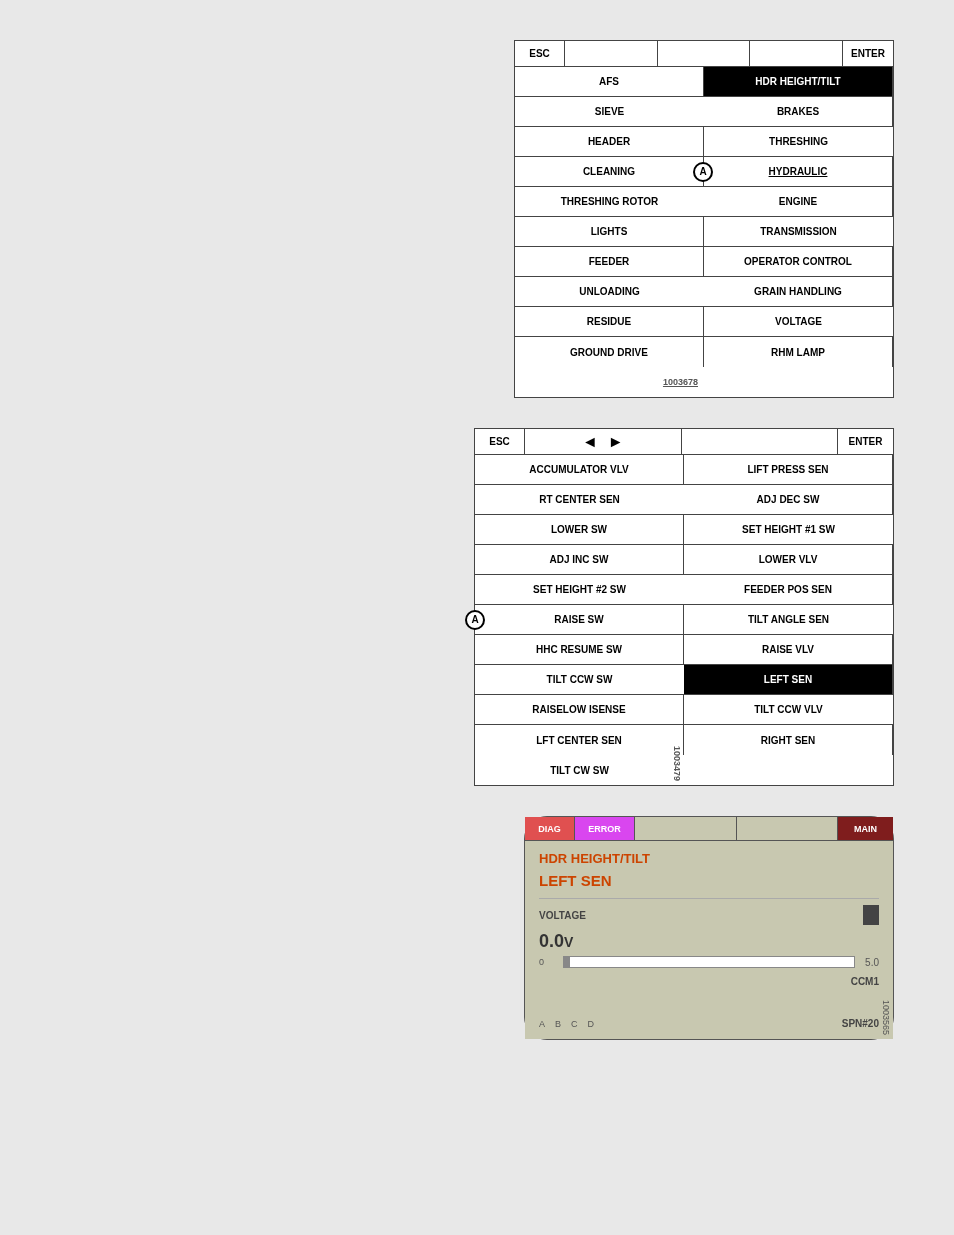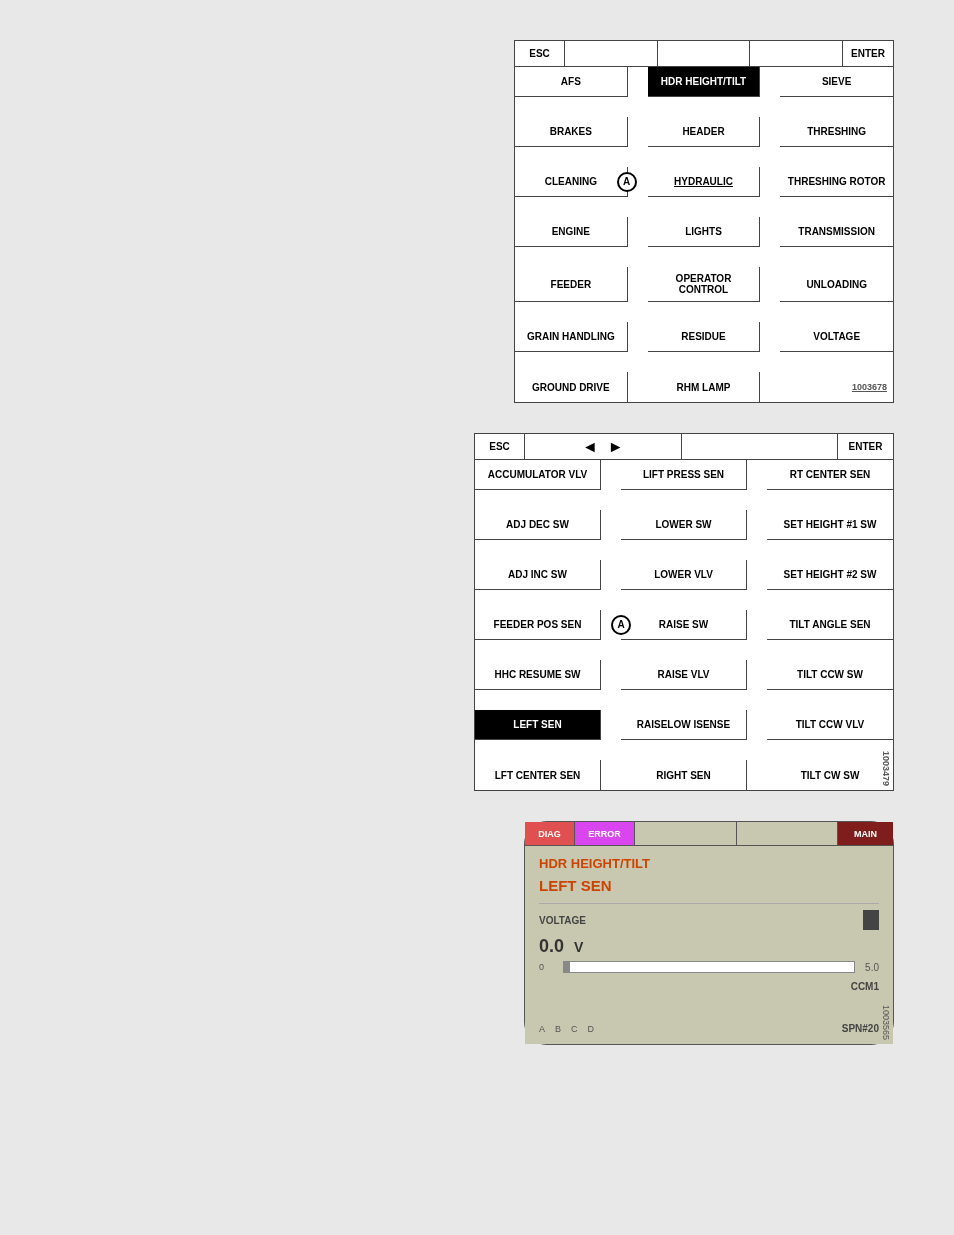--- a/index.html
+++ b/index.html
@@ -34,22 +34,21 @@
     .panel1 {
       width: 380px;
     }
 
     .grid-table {
       display: grid;
       width: 100%;
     }
 
     .grid-table.cols3 {
-      grid-template-columns: 1fr 1fr 1fr;
-      gap: 20px;
+      grid-template-columns: 1fr 1fr;
     }
 
     .grid-cell {
       border-right: 1.5px solid #444;
       border-bottom: 1.5px solid #444;
       display: flex;
       align-items: center;
       justify-content: center;
       padding: 6px 4px;
       font-size: 10px;
@@ -234,21 +233,20 @@
       width: 16px;
       height: 20px;
       background: #444;
       margin-left: 4px;
     }
 
     .p3-value-row {
       display: flex;
       align-items: center;
       margin-bottom: 4px;
-      gap: 10px;
       text-align: center;
     }
 
     .p3-value {
       font-size: 18px;
       font-weight: bold;
       color: #333;
     }
 
     .p3-unit {

